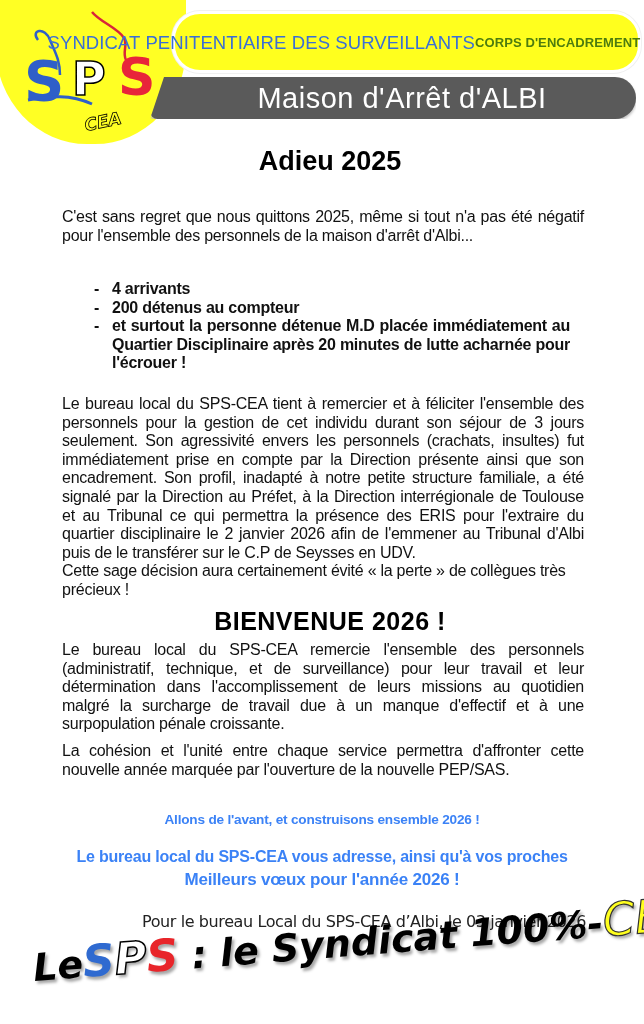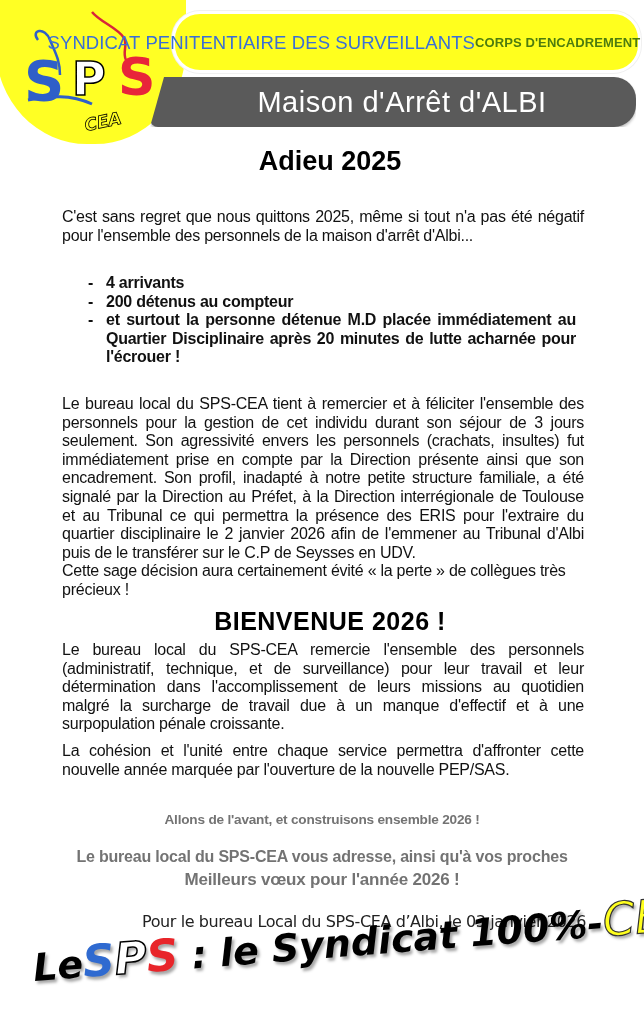--- a/index.html
+++ b/index.html
@@ -17,21 +17,21 @@
     position:absolute; left:172px; top:11px; width:463px; height:56px;
     background:#ffff1e; border-radius:28px; border:3px solid #ffffff;
     box-shadow:0 0 0 1px #f0f0f0;
     display:flex; flex-direction:row; align-items:center; justify-content:center;
     line-height:17px;
   }
   .banner-top .l1 { font-size:18.5px; color:#3a6fd6; letter-spacing:0.1px; white-space:nowrap; }
   .banner-top .l2 { font-size:13px; color:#4d7c0f; letter-spacing:0.1px; white-space:nowrap;font-weight:bold; }
 
   .banner-bottom {
-    position:absolute; left:150px; top:77px; width:486px; height:50px;
+    position:absolute; left:150px; top:77px; width:486px; height:42px;
     background:#5a5a5a; border-radius:8px 22px 22px 8px;
     clip-path:polygon(14px 0, 100% 0, 100% 100%, 0 100%);
     display:flex; align-items:center; justify-content:center;
     box-shadow:0 2px 3px #bbb;
   }
   .banner-bottom span { color:#ffffff; font-size:29px; letter-spacing:0.5px; padding-left:18px; white-space:nowrap; }
 
   
   .title {
     position:absolute; left:8px; width:644px; text-align:center;
@@ -41,31 +41,31 @@
   .t-bienvenue { top:607px; font-size:25px; letter-spacing:0.5px; }
 
   .para {
     position:absolute; left:62px; width:522px; font-size:16px; line-height:18.6px;
     text-align:justify; color:#111; font-family:"Liberation Sans", sans-serif;
     letter-spacing:-0.25px;
   }
   .p-intro { top:208px; }
   .p-bold { top:266px; font-weight:bold; }
   .p-bold .lead { display:block; }
-  .p-bold ul { list-style:none; margin:8px; padding:0; }
+  .p-bold ul { list-style:none; margin:14px; padding:0; }
   .p-bold li { position:relative; padding-left:36px; }
   .p-bold li::before { content:"-"; position:absolute; left:18px; top:0; }
   .p-third { top:395px; }
   .p-third .last { display:block; text-align:left; }
   .p-bienv { top:641px; }
   .p-cohesion { top:742px; }
 
   .center-bold {
     position:absolute; left:0; width:644px; text-align:center; font-weight:bold;
-    font-family:"Liberation Sans", sans-serif; color:#737373;
+    font-family:"Liberation Sans", sans-serif; color:#3b82f6;
   }
   .c-allons { top:812px; font-size:13.6px; letter-spacing:-0.2px; }
   .c-bureau { top:848px; font-size:16px; letter-spacing:-0.2px; }
   .c-voeux { top:870px; font-size:17px; letter-spacing:-0.2px; }
 
   .signature {
     position:absolute; right:58px; top:912px; font-size:16px; color:#222;
     font-family:"DejaVu Sans", sans-serif; letter-spacing:-0.4px;
   }
 

